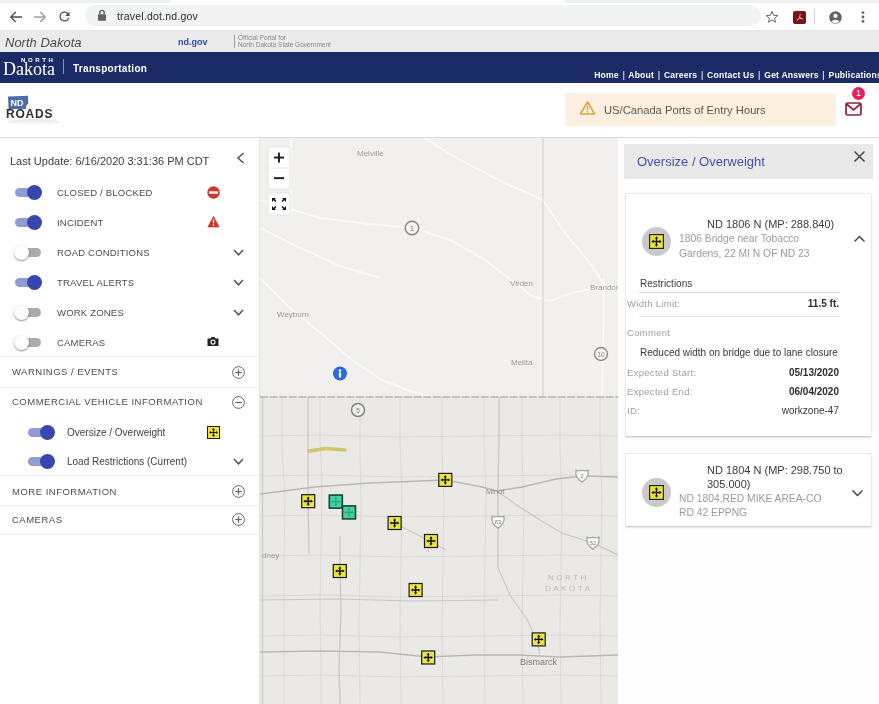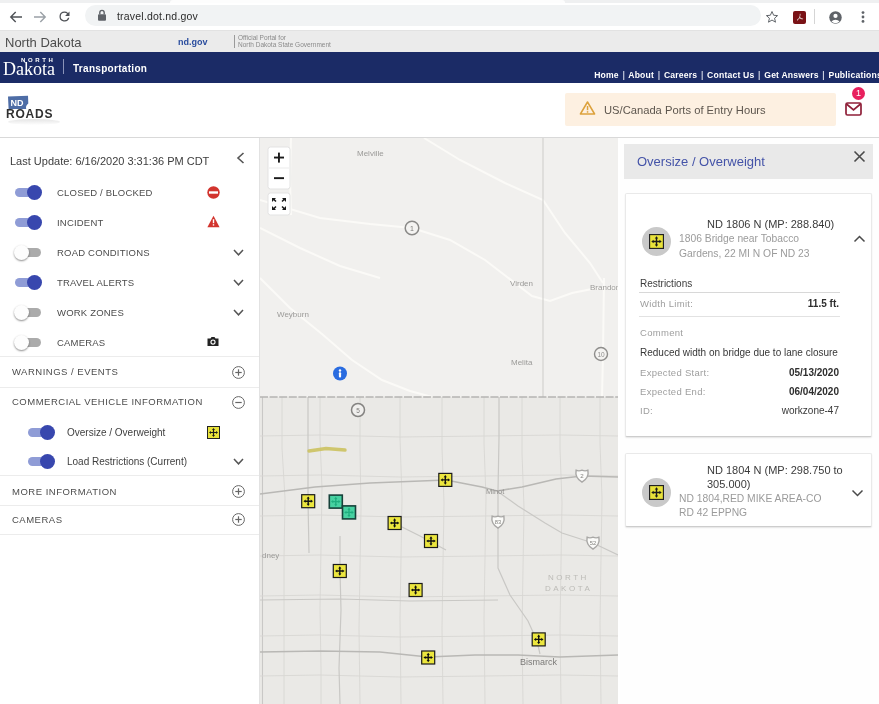--- a/index.html
+++ b/index.html
@@ -10,21 +10,21 @@
 
 
 #tabstrip { left:0; top:0; width:879px; height:3px; background:#eff0f1; }
 #tabcurve { left:170px; top:0; width:395px; height:3px; background:#fdfdfd; border-radius:5px 5px 0 0; }
 #toolbar { left:0; top:6px; width:879px; height:25px; background:#fff; border-bottom:1px solid #e2e2e2; }
 #addrpill { left:85px; top:5px; width:676px; height:21px; background:#f1f3f4; border-radius:11px; }
 #addrtext { left:117px; top:10px; font-size:10.5px; color:#2b2b2b; letter-spacing:0.2px; }
 
 
 #ndstrip { left:0; top:31px; width:879px; height:21px; background:#ebebeb; }
-#ndtext { left:5px; top:35px; font-size:13px; color:#4c4c4c; }
+#ndtext { left:5px; top:35px; font-size:13px; color:#4c4c4c;font-style:italic; }
 #ndgovbadge { left:178px; top:37px; font-size:9px; font-weight:bold; color:#2a4d9e; }
 #ndgovdiv { left:234px; top:35px; width:1px; height:13px; background:#9a9a9a; }
 #ndgovsmall { left:238px; top:35px; font-size:6.5px; color:#8a8a8a; line-height:6.5px; }
 
 
 #navy { left:0; top:52px; width:879px; height:31px; background:#1b2b66; }
 #north { left:21px; top:57px; font-size:6px; letter-spacing:2.6px; color:#fff; font-weight:bold; }
 #dakota { left:3px; top:59px; font-size:18px; color:#fff; font-family:"Liberation Serif", serif; }
 #logodiv { left:63px; top:59px; width:1px; height:15px; background:#8a93b8; }
 #transportation { left:73px; top:63px; font-size:10px; font-weight:bold; color:#fff; letter-spacing:0.3px; }
@@ -62,21 +62,21 @@
 
 
 #panel { left:620px; top:138px; width:259px; height:566px; background:#fefefe; }
 #panelhead { left:4px; top:6px; width:249px; height:35px; background:#e9e9e9; }
 #paneltitle { left:17px; top:16px; font-size:13px; color:#4453a8; }
 .card { position:absolute; left:5px; width:247px; background:#fff; border:1px solid #e9e9e9; border-bottom:1px solid #cdcdcd;
   border-radius:2px; box-shadow:0 1px 1.5px rgba(0,0,0,0.10); }
 .cicon { position:absolute; left:16px; width:29px; height:29px; background:#c9c9c9; border-radius:50%; }
 .ctitle { position:absolute; left:53px; font-size:11px; color:#3b3b3b;padding-left:28px; }
 .csub { position:absolute; left:53px; font-size:10.3px; color:#9b9b9b; }
-.glabel { position:absolute; left:14px; font-size:9.5px; color:#9e9e9e; letter-spacing:0.3px; }
+.glabel { position:absolute; left:1px; font-size:9.5px; color:#9e9e9e; letter-spacing:0.3px; }
 .gval { position:absolute; right:32px; font-size:10px; color:#2e2e2e; font-weight:bold; text-align:right; }
 </style>
 </head>
 <body>
 <div id="page">
 
 <div class="abs" id="tabstrip">
       <div class="abs" id="tabcurve"></div>
     </div>
 <div class="abs" id="toolbar"></div>

